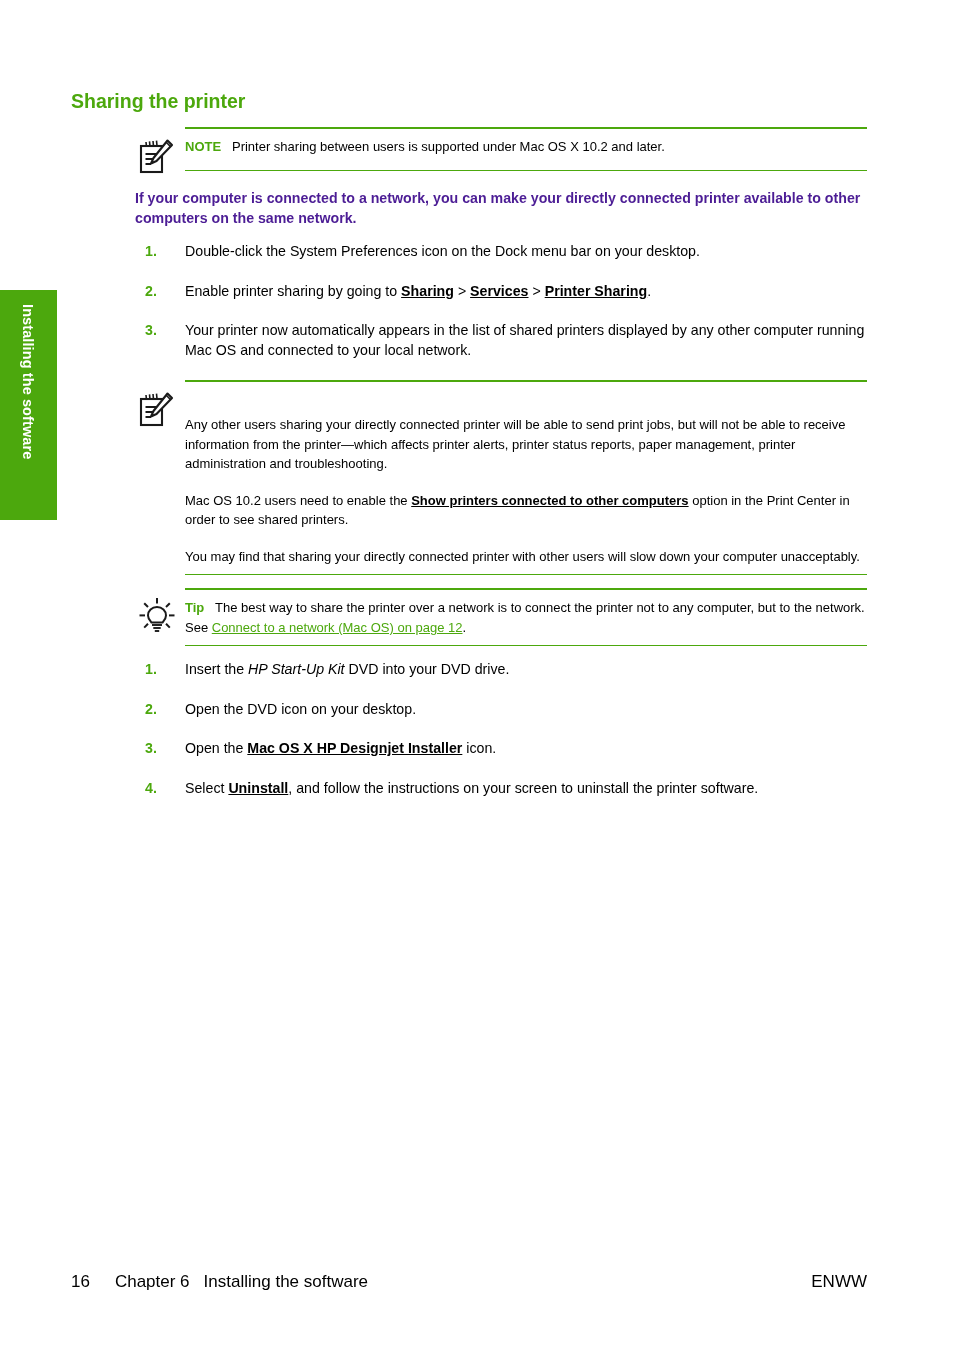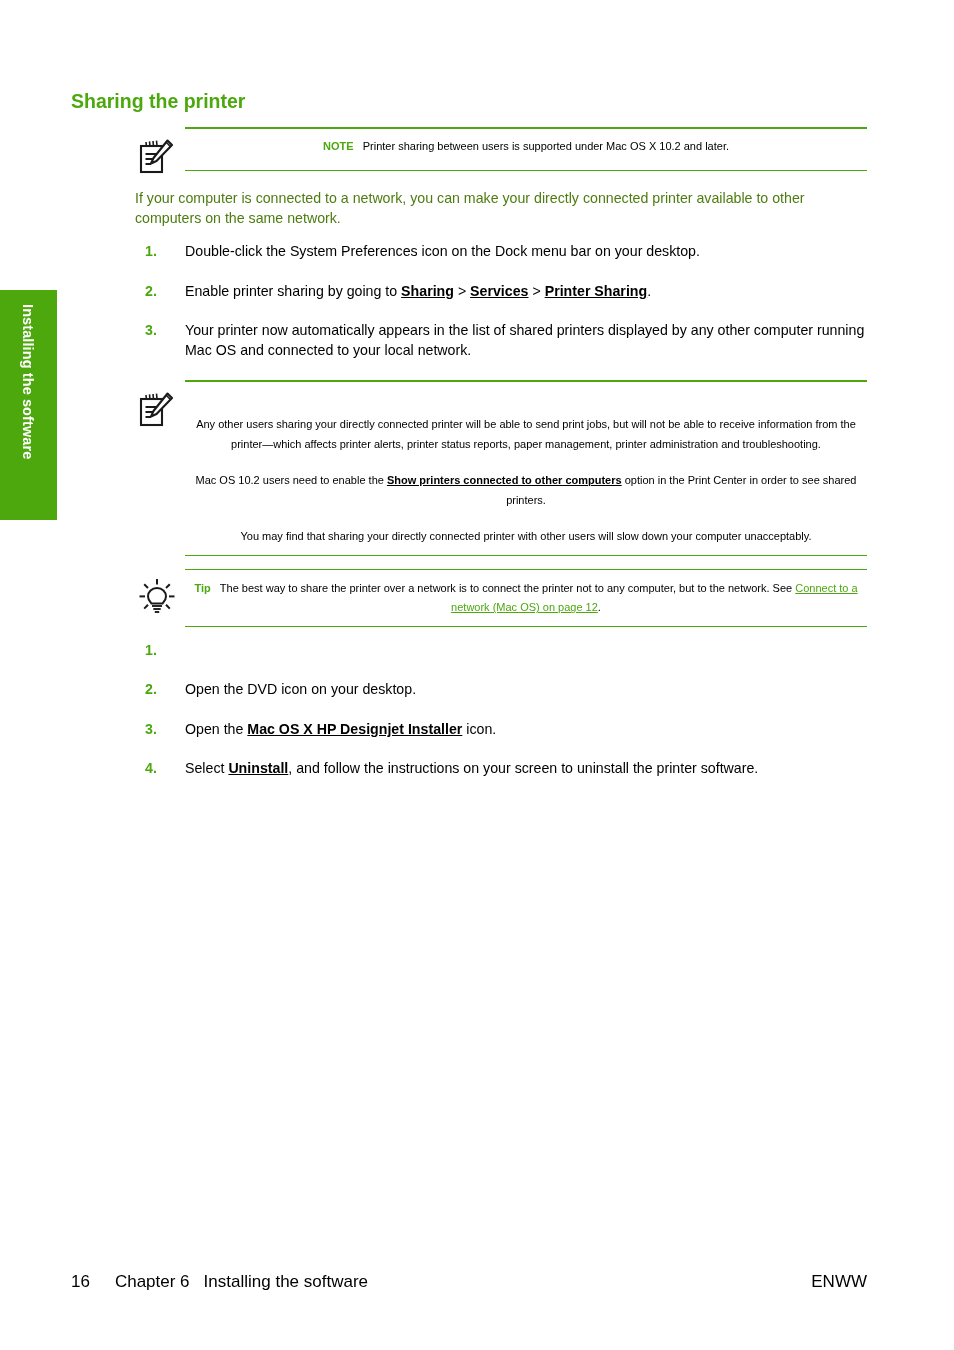--- a/index.html
+++ b/index.html
@@ -70,21 +70,22 @@
     margin: 37px 0 17px 0;
     line-height: 1.2;
     letter-spacing: -0.2px;
   }
 
   
   .para {
     font-size: 14.2px;
     line-height: 19.5px;
     margin: 12px 0 14px 0;
-    color: #4d7c0f;
+    color: #4c1d95;
+    font-weight: bold;
   }
   .para.body {
     margin-left: 64px;
     width: 732px;
   }
 
   
   .olist {
     margin: 0;
     padding: 0;
@@ -120,23 +121,22 @@
     position: absolute;
     left: 114px;
     right: 0;
     height: 1.4px;
     background: #4CA80D;
   }
   .admon-rule-top { top: 0; }
   .admon-rule-bottom { bottom: 0; }
   .admon-body {
     padding: 10px 0 9px 0;
-    font-size: 11px;
+    font-size: 13px;
     line-height: 19.5px;
-    text-align: center;
   }
   .admon-label {
     color: #4CA80D;
     font-weight: bold;
   }
   .admon-icon {
     position: absolute;
     left: 66px;
     top: 11px;
     width: 40px;
@@ -248,21 +248,21 @@
       </div>
       <div class="admon-body">
         <span class="admon-label">Tip</span>
         &nbsp;&nbsp;<span id="tip-text"><span>The best way to share the printer over a network is to connect the printer not to any computer, but to the network. See </span><span class="link">Connect to a network (Mac OS) on page 12</span><span>.</span></span>
       </div>
       <div class="admon-rule-bottom"></div>
     </div>
 
 
     <ol class="olist tight" id="uninstall-steps">
-        <li><span class="num">1.</span></li>
+        <li><span class="num">1.</span><span><span>Insert the </span><i>HP Start-Up Kit</i><span> DVD into your DVD drive.</span></span></li>
         <li><span class="num">2.</span><span><span>Open the DVD icon on your desktop.</span></span></li>
         <li><span class="num">3.</span><span><span>Open the </span><b>Mac OS X HP Designjet Installer</b><span> icon.</span></span></li>
         <li><span class="num">4.</span><span><span>Select </span><b>Uninstall</b><span>, and follow the instructions on your screen to uninstall the printer software.</span></span></li>
       </ol>
 
   </div>
 
   <div class="footer">
     <div class="footer-left">
       <span class="footer-pageno">16</span>

